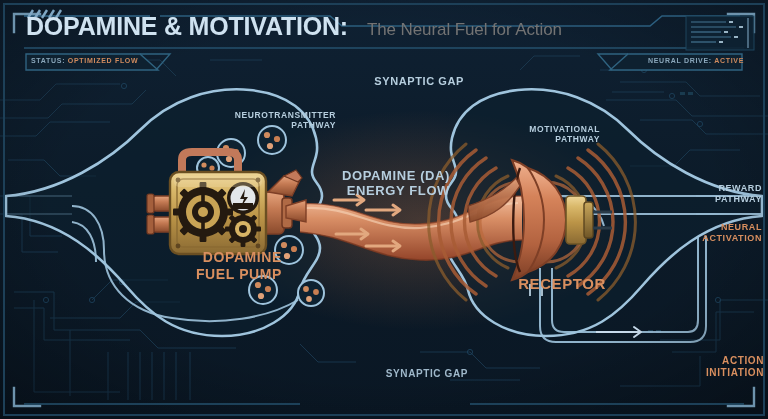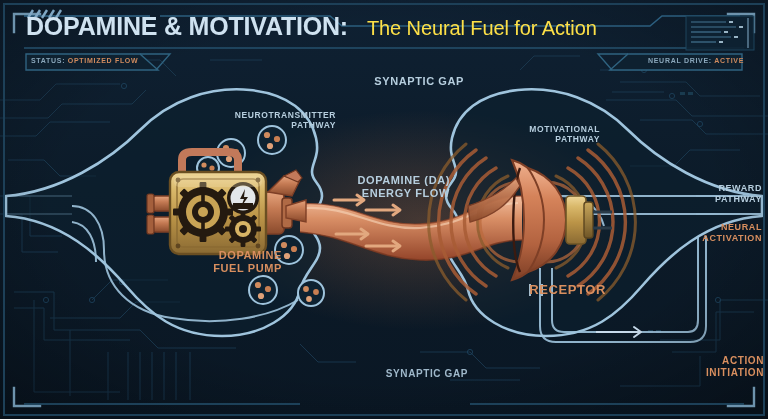--- a/index.html
+++ b/index.html
@@ -53,43 +53,43 @@
     align-items: baseline;
     gap: 19px;
   }
   #title-main {
     font-size: 25px;
     font-weight: bold;
     color: #cfe2f0;
     letter-spacing: -0.2px;
   }
   #title-sub {
-    font-size: 20px;
-    color: #fde047;
+    font-size: 17px;
+    color: #737373;
     letter-spacing: -0.1px;
   }
   .chip {
     position: absolute;
     font-size: 7px;
     font-weight: bold;
     letter-spacing: 0.7px;
     color: #8aa7bb;
     white-space: nowrap;
   }
   #chip-status { left: 31px; top: 57px; }
   #chip-drive  { left: 648px; top: 57px; }
   .chip .val { color: #d08b5e; }
 
   #lbl-synaptic-top   { left: 284px; top: 75px;  width: 180px; font-size: 11px; }
   #lbl-synaptic-bot   { left: 288px; top: 368px; width: 180px; font-size: 10px; }
   #lbl-vesicles       { left: 176px; top: 110px; width: 160px; font-size: 8.5px; }
-  #lbl-pump           { left: 150px; top: 249px; width: 132px; font-size: 11px; }
-  #lbl-energy-flow    { left: 340px; top: 174px; width: 110px; font-size: 11px; }
+  #lbl-pump           { left: 150px; top: 249px; width: 132px; font-size: 14px; }
+  #lbl-energy-flow    { left: 340px; top: 168px; width: 110px; font-size: 13px; }
   #lbl-motivational   { left: 492px; top: 124px; width: 108px; font-size: 8.5px; }
-  #lbl-receptor       { left: 506px; top: 282px; width: 100px; font-size: 13px; }
+  #lbl-receptor       { left: 506px; top: 275px; width: 100px; font-size: 15px; }
   #lbl-reward         { left: 654px; top: 183px; width: 108px; font-size: 9px; }
   #lbl-neural-act     { left: 654px; top: 222px; width: 108px; font-size: 9px; }
   #lbl-action-init    { left: 648px; top: 355px; width: 116px; font-size: 10px; }
 </style>
 </head>
 <body>
 
 <div id="stage">
 
   <svg id="bg-svg" viewBox="0 0 768 419">

